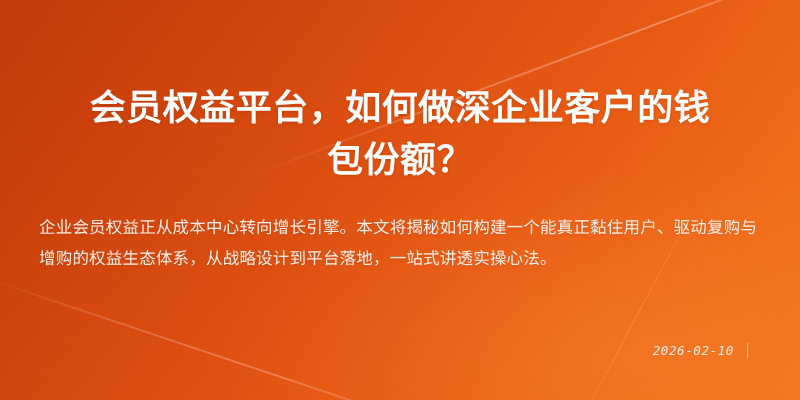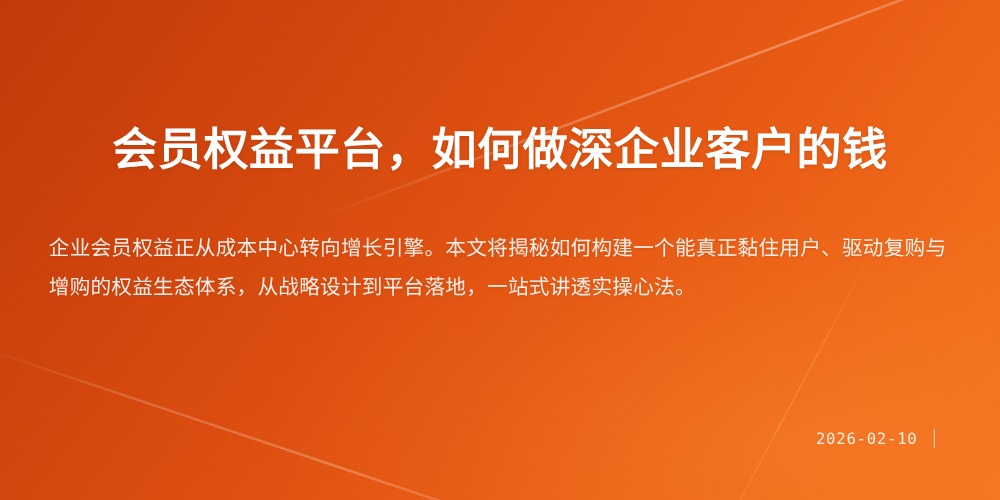--- a/index.html
+++ b/index.html
@@ -89,21 +89,21 @@
     height: 100%;
     box-sizing: border-box;
     padding: 0 52px;
     display: flex;
     flex-direction: column;
     align-items: center;
     justify-content: flex-start;
   }
 
   .title {
-    margin: 12px;
+    margin: 0;
     padding-top: 82px;
     width: 700px;
     text-align: center;
     color: #ffffff;
     font-size: 36px;
     font-weight: 700;
     line-height: 52px;
     letter-spacing: 0.5px;
     text-shadow: 0 1px 3px rgba(120,40,0,0.22);
   }
@@ -123,20 +123,21 @@
 
   .footer {
     position: absolute;
     right: 52px;
     bottom: 42px;
     display: flex;
     gap: 13px;
     color: rgba(255,255,255,0.88);
     font-size: 13.5px;
     letter-spacing: 0.4px;
+    font-style: italic;
   }
 
   .footer-date {
     font-family: "DejaVu Sans Mono", "Liberation Mono", monospace;
     font-size: 12.5px;
     letter-spacing: 0.6px;
   }
 
   .footer-divider {
     width: 1px;
@@ -157,20 +158,21 @@
 
   <div class="streak streak-1"></div>
   <div class="streak streak-2"></div>
   <div class="streak streak-3"></div>
   <div class="glow"></div>
 
   <div class="content">
 
     <h1 class="title">
       <span>会员权益平台，如何做深企业客户的钱</span><br>
+      <span>包份额？</span>
     </h1>
 
     <p class="subtitle">企业会员权益正从成本中心转向增长引擎。本文将揭秘如何构建一个能真正黏住用户、驱动复购与增购的权益生态体系，从战略设计到平台落地，一站式讲透实操心法。</p>
 
   </div>
 
   <div class="footer">
     <span class="footer-date">2026-02-10</span>
     <span class="footer-divider"></span>
   </div>

